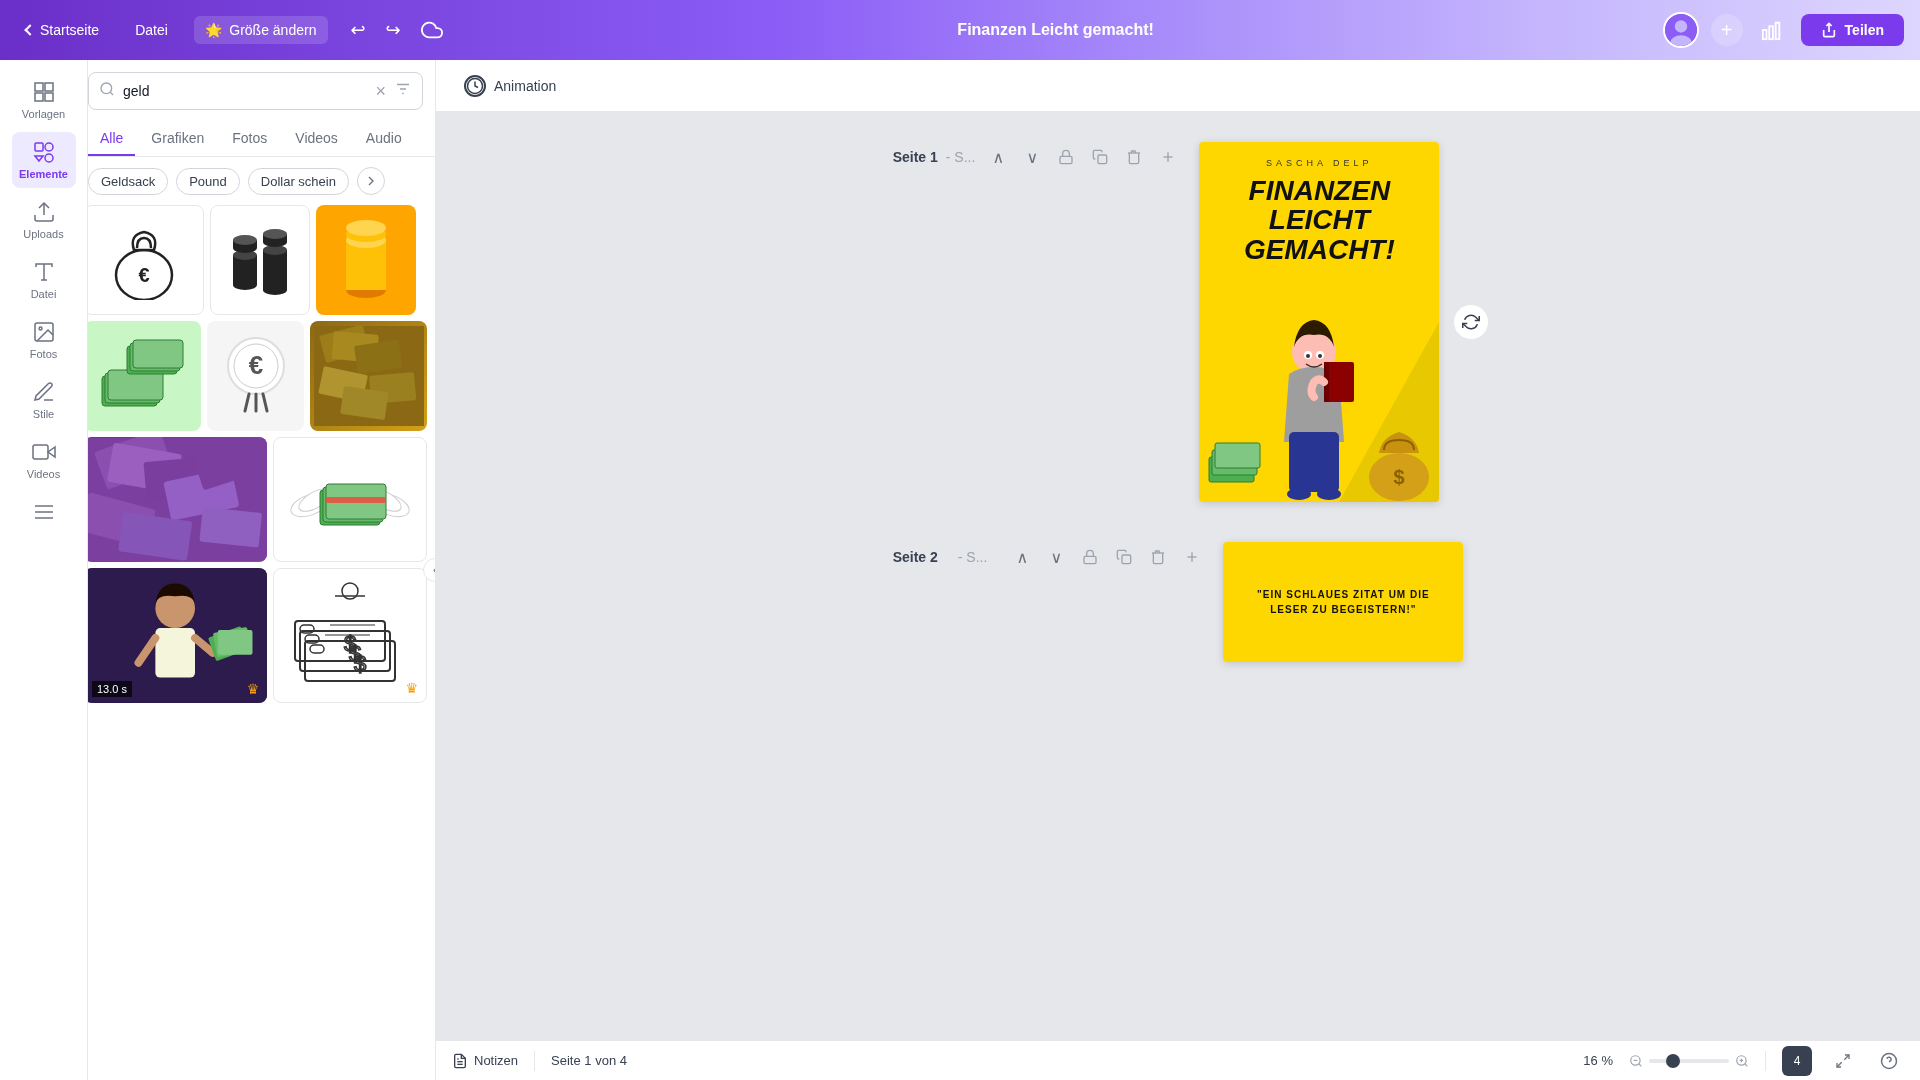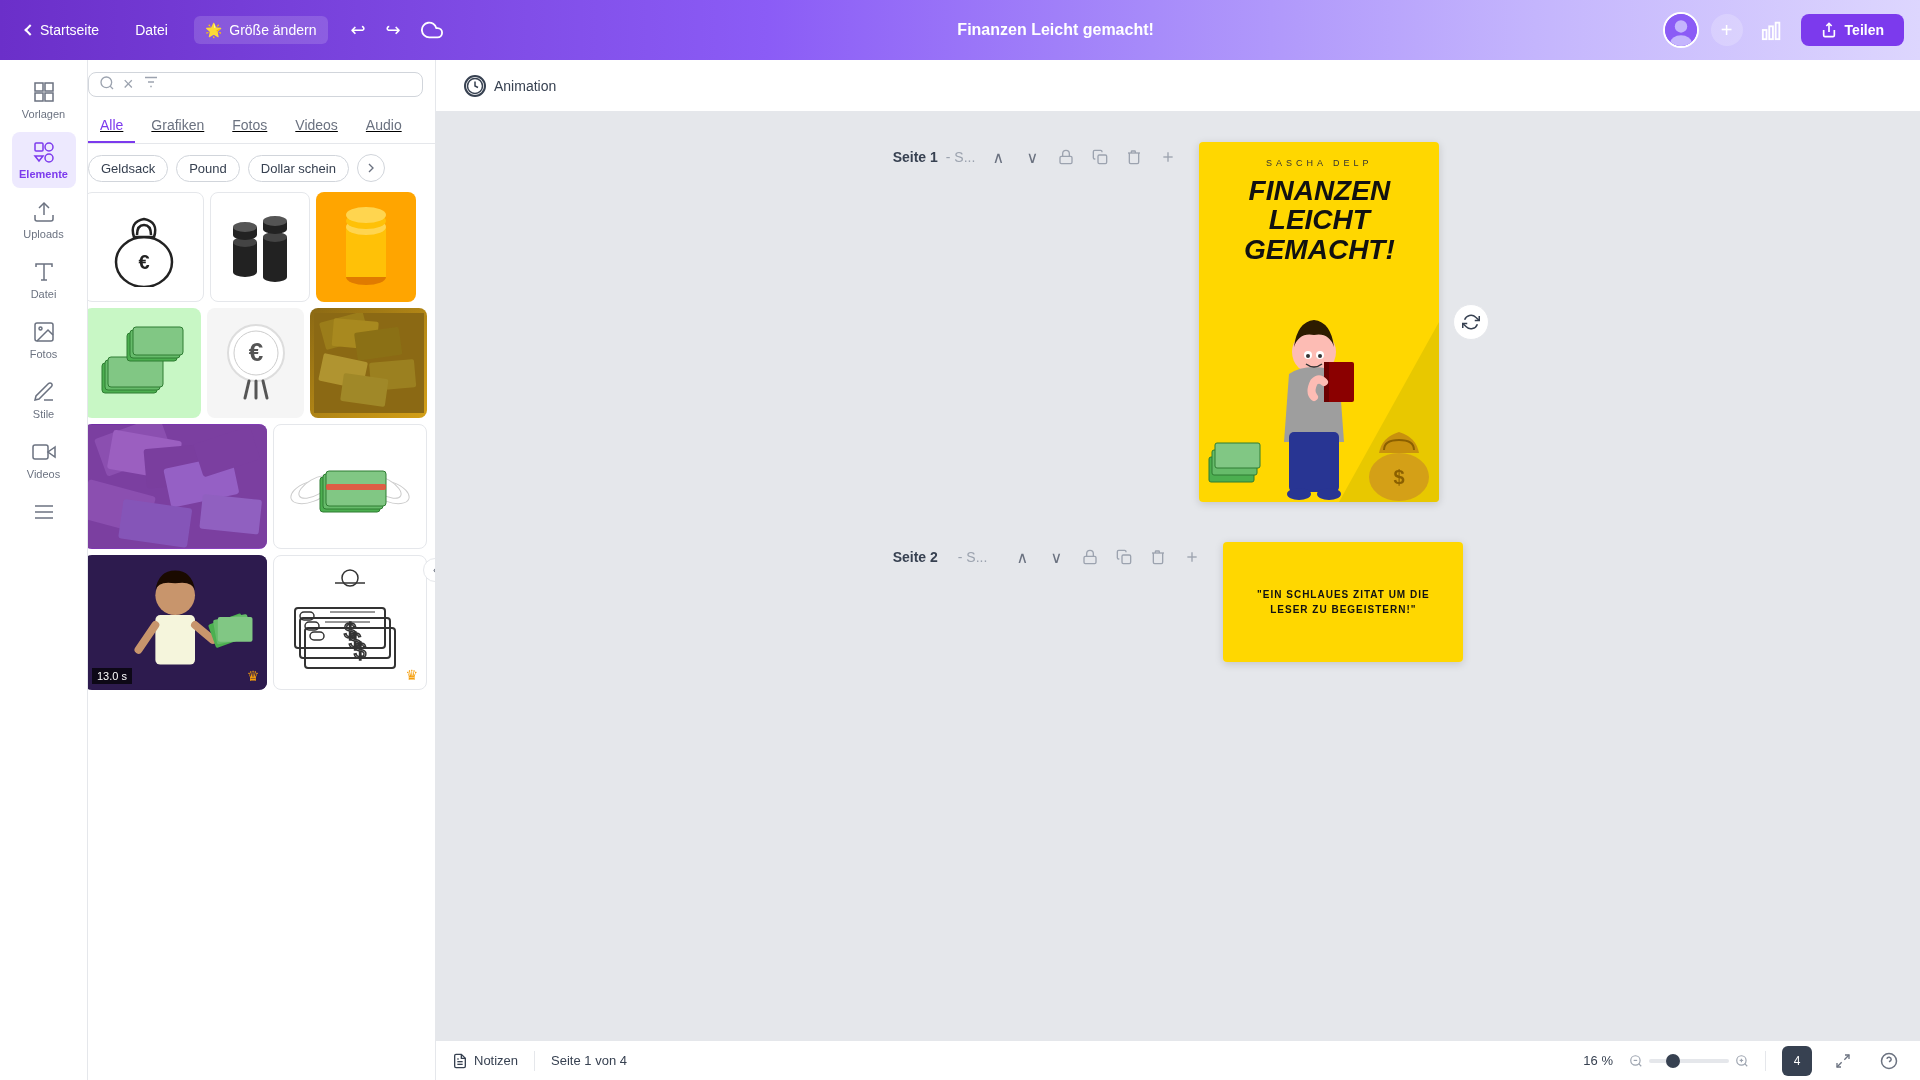--- a/index.html
+++ b/index.html
@@ -212,21 +212,20 @@
     .search-filter { color: #9CA3AF; cursor: pointer; font-size: 18px; }
 
     
     .filter-tabs {
       display: flex;
       align-items: flex-end;
       padding: 0 12px;
       gap: 4px;
       border-bottom: 1px solid #E5E7EB;
       overflow-x: auto;
-      text-decoration: underline;
     }
     .filter-tab {
       padding: 8px 12px;
       font-size: 14px;
       font-weight: 500;
       color: #6B7280;
       cursor: pointer;
       border-bottom: 2px solid transparent;
       white-space: nowrap;
     }
@@ -634,20 +633,21 @@
 
 <div class="search-panel">
 
   <div class="search-bar">
     <span class="search-bar-icon">
       <svg width="16" height="16" viewBox="0 0 24 24" fill="none" stroke="#9CA3AF" stroke-width="2">
         <circle cx="11" cy="11" r="8"></circle>
         <line x1="21" y1="21" x2="16.65" y2="16.65"></line>
       </svg>
     </span>
+    <input type="text" value="geld" style="flex: 1 1 0%; border: none; outline: none; font-size: 14px; padding: 10px 0px;">
     <span class="search-clear">×</span>
     <span class="search-filter">
       <svg width="18" height="18" viewBox="0 0 24 24" fill="none" stroke="#9CA3AF" stroke-width="2">
         <line x1="4" y1="6" x2="20" y2="6"></line>
         <line x1="8" y1="12" x2="16" y2="12"></line>
         <line x1="11" y1="18" x2="13" y2="18"></line>
       </svg>
     </span>
   </div>
 

